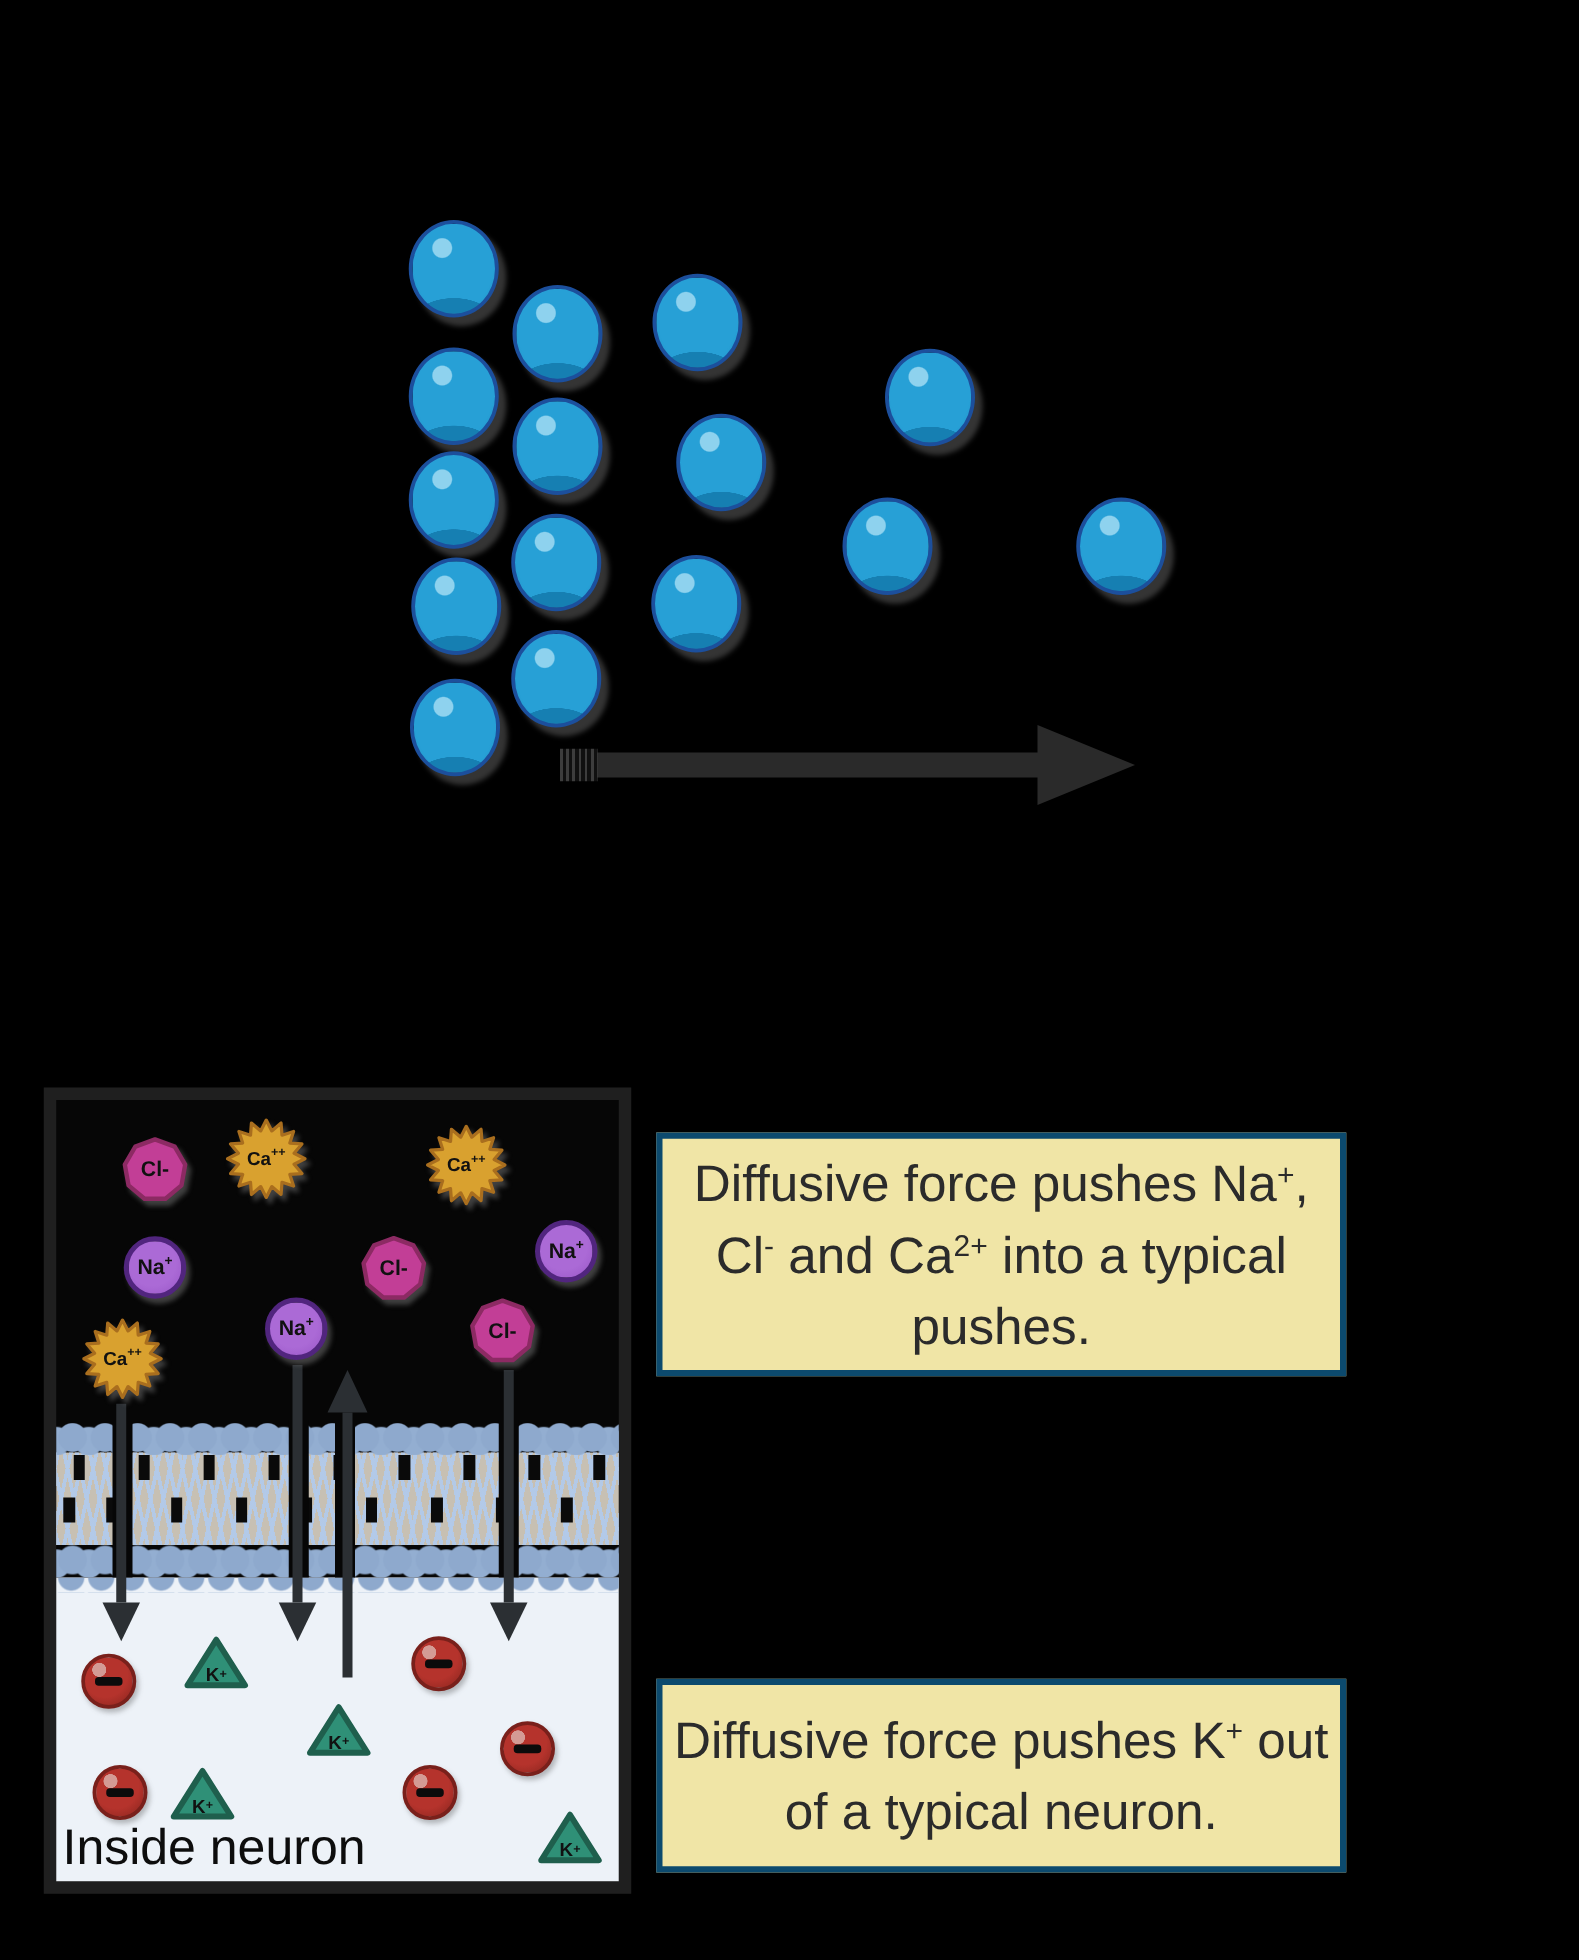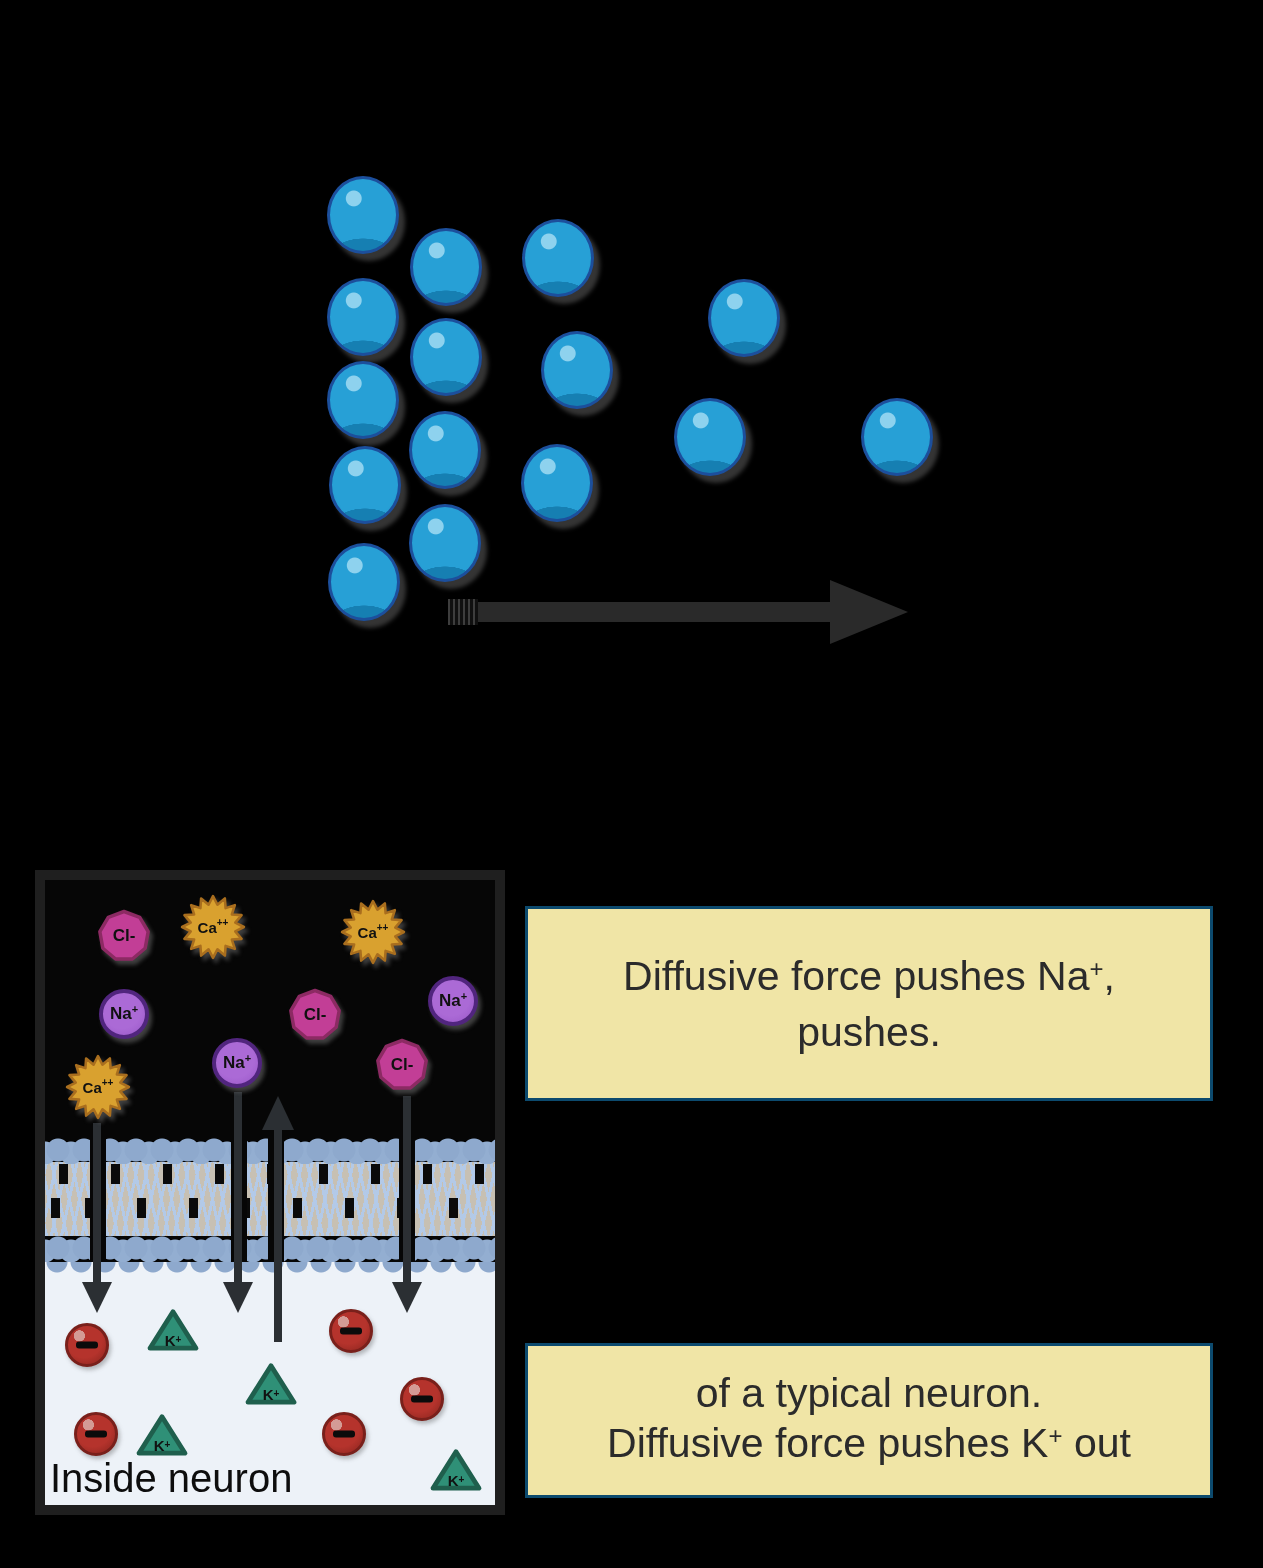--- a/index.html
+++ b/index.html
@@ -114,22 +114,22 @@
   }
 
   .inside-caption {
     position:absolute; left:5px; top:576px; font-size:40px; color:#0d0d0d;
     font-family:"Liberation Sans", sans-serif;
     text-align:center;
   }
 
   
   .callout {
-    position:absolute; left:525px; width:688px; background:#f0e5a6;
-    border:3px solid #0c4a6e; color:#2b2b2b;
+    position:absolute; left:525px; width:552px; background:#f0e5a6;
+    border:5px solid #0c4a6e; color:#2b2b2b;
     display:flex; flex-direction:column; align-items:center; justify-content:center;
     font-size:41px; line-height:50px; text-align:center;
     font-family:"Liberation Sans", sans-serif;
   }
   .callout .sup { font-size:24px; display:inline-block; transform:translateY(-13px); }
   .callout-1 { top:906px; height:195px; }
   .callout-2 { top:1343px; height:155px; }
 </style>
 </head>
 <body>
@@ -312,21 +312,22 @@
           <span>K</span>
           <span class="sup">+</span>
         </span>
     </div>
 
     <div class="inside-caption">Inside neuron</div>
   </div>
 
   <div class="callout callout-1">
     <div><span>Diffusive force pushes Na</span><span class="sup">+</span><span>,</span></div>
+    <div><span>Cl</span><span class="sup">-</span><span> and Ca</span><span class="sup">2+</span><span> into a typical</span></div>
     <div><span>pushes.</span></div>
   </div>
 
   <div class="callout callout-2">
+    <div><span>Diffusive force pushes K</span><span class="sup">+</span><span> out</span></div>
     <div><span>of a typical neuron.</span></div>
-    <div><span>Diffusive force pushes K</span><span class="sup">+</span><span> out</span></div>
   </div>
 
 </div>
 
 </body></html>

